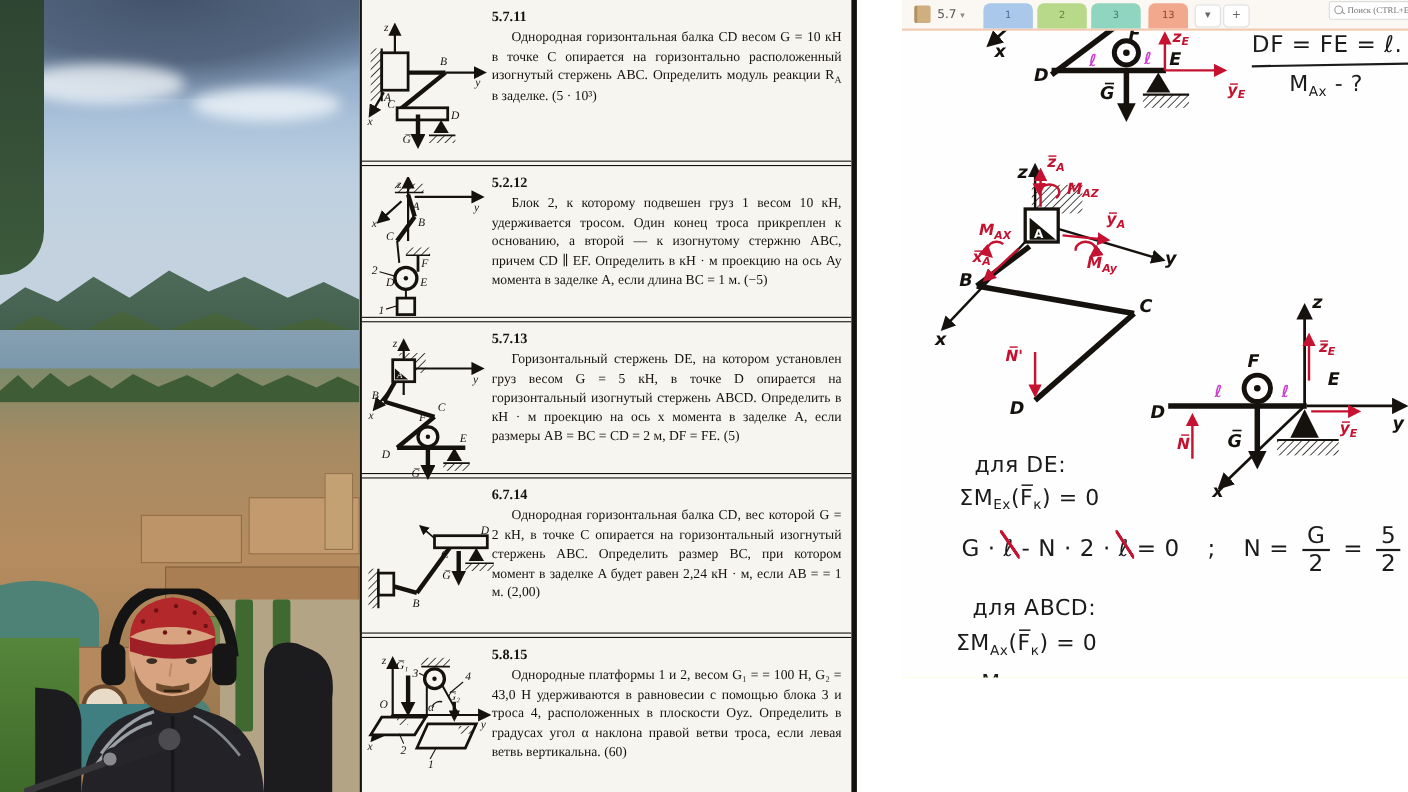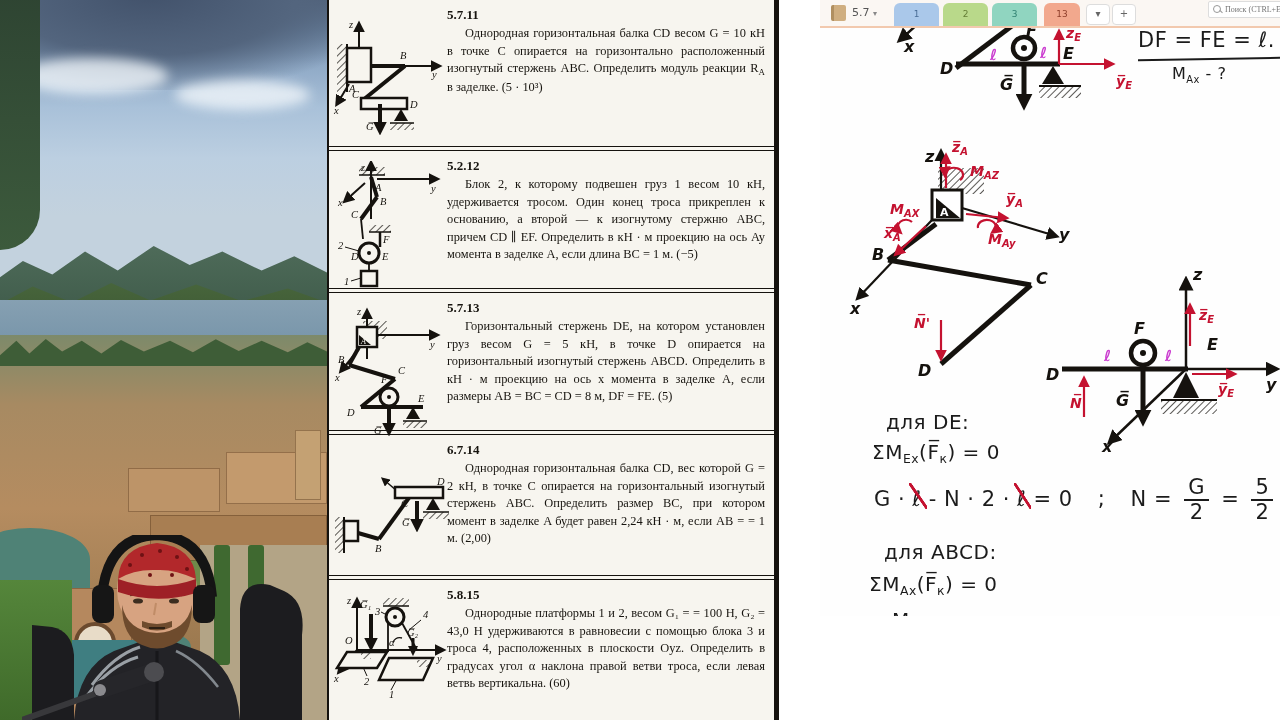--- a/index.html
+++ b/index.html
@@ -269,21 +269,21 @@
         <text x="2" y="78">x</text>
         <text x="28" y="41" fill="#f7f5ef" style="fill:#f7f5ef;font-size:8px">A</text>
         <text x="5" y="60">B</text>
         <text x="65" y="71">C</text>
         <text x="14" y="113">D</text>
         <text x="48" y="80">F</text>
         <text x="85" y="99">E</text>
         <text x="41" y="131">G̅</text>
       </svg>
       <div class="pnum">5.7.13</div>
-      <div class="ptext">Горизонтальный стержень DE, на котором установлен груз весом G = 5 кН, в точке D опирается на горизонтальный изогнутый стержень ABCD. Определить в кН · м проекцию на ось x момента в заделке A, если размеры AB = BC = CD = 8 м, DF = FE. (5)</div>
+      <div class="ptext">Горизонтальный стержень DE, на котором установлен груз весом G = 5 кН, в точке D опирается на горизонтальный изогнутый стержень ABCD. Определить в кН · м проекцию на ось x момента в заделке A, если размеры AB = BC = CD = 2 м, DF = FE. (5)</div>
     </div>
     <div class="divider" style="top:430px"></div>
 
     <div class="sec" style="top:435px;height:140px">
       <svg class="psvg" style="top:24px" width="116" height="100" viewBox="0 0 116 100">
         <rect x="2" y="58" width="9" height="36" fill="url(#hatch)"></rect>
         <line x1="11" y1="58" x2="11" y2="94" stroke="#15120e" stroke-width="2"></line>
         <rect x="11" y="62" width="14" height="20" fill="#f7f5ef" stroke="#15120e" stroke-width="2.5"></rect>
         <line x1="25" y1="74" x2="46" y2="80" stroke="#15120e" stroke-width="4"></line>
         <line x1="46" y1="80" x2="78" y2="36" stroke="#15120e" stroke-width="4"></line>
@@ -441,21 +441,21 @@
           <text class="rd" x="398" y="366"><tspan>y̅</tspan><tspan dy="3" font-size="10">E</tspan></text>
           <text class="rd" x="250" y="380">N̅</text>
           <text class="bk" x="296" y="378">G̅</text>
           <text class="mg" x="284" y="333">ℓ</text>
           <text class="mg" x="345" y="333">ℓ</text>
         </g>
       </svg>
 
       <div class="hw" style="left:318px;top:0;font-size:21px"><span>DF = FE = ℓ.</span></div>
       <div class="hline" style="left:318px;top:30px;width:146px;transform:rotate(-1deg)"></div>
-      <div class="hw" style="left:352px;top:36px;font-size:16px"><span>M</span><span class="sub">Ax</span><span> - ?</span></div>
+      <div class="hw" style="left:352px;top:36px;font-size:20px"><span>M</span><span class="sub">Ax</span><span> - ?</span></div>
 
       <div class="hw" style="left:66px;top:382px">для DE:</div>
       <div class="hw" style="left:52px;top:412px">
         <span>ΣM</span><span class="sub">Ex</span><span>(F̅</span><span class="sub">к</span><span>) = 0</span>
       </div>
       <div class="hw" style="left:54px;top:448px;font-size:21px">
         <span>G · </span><span class="xed">ℓ</span><span> - N · 2 · </span><span class="xed">ℓ</span><span> = 0</span>
         <span style="margin:0 18px">;</span>
         <span>N = </span>
         <span class="frac">

